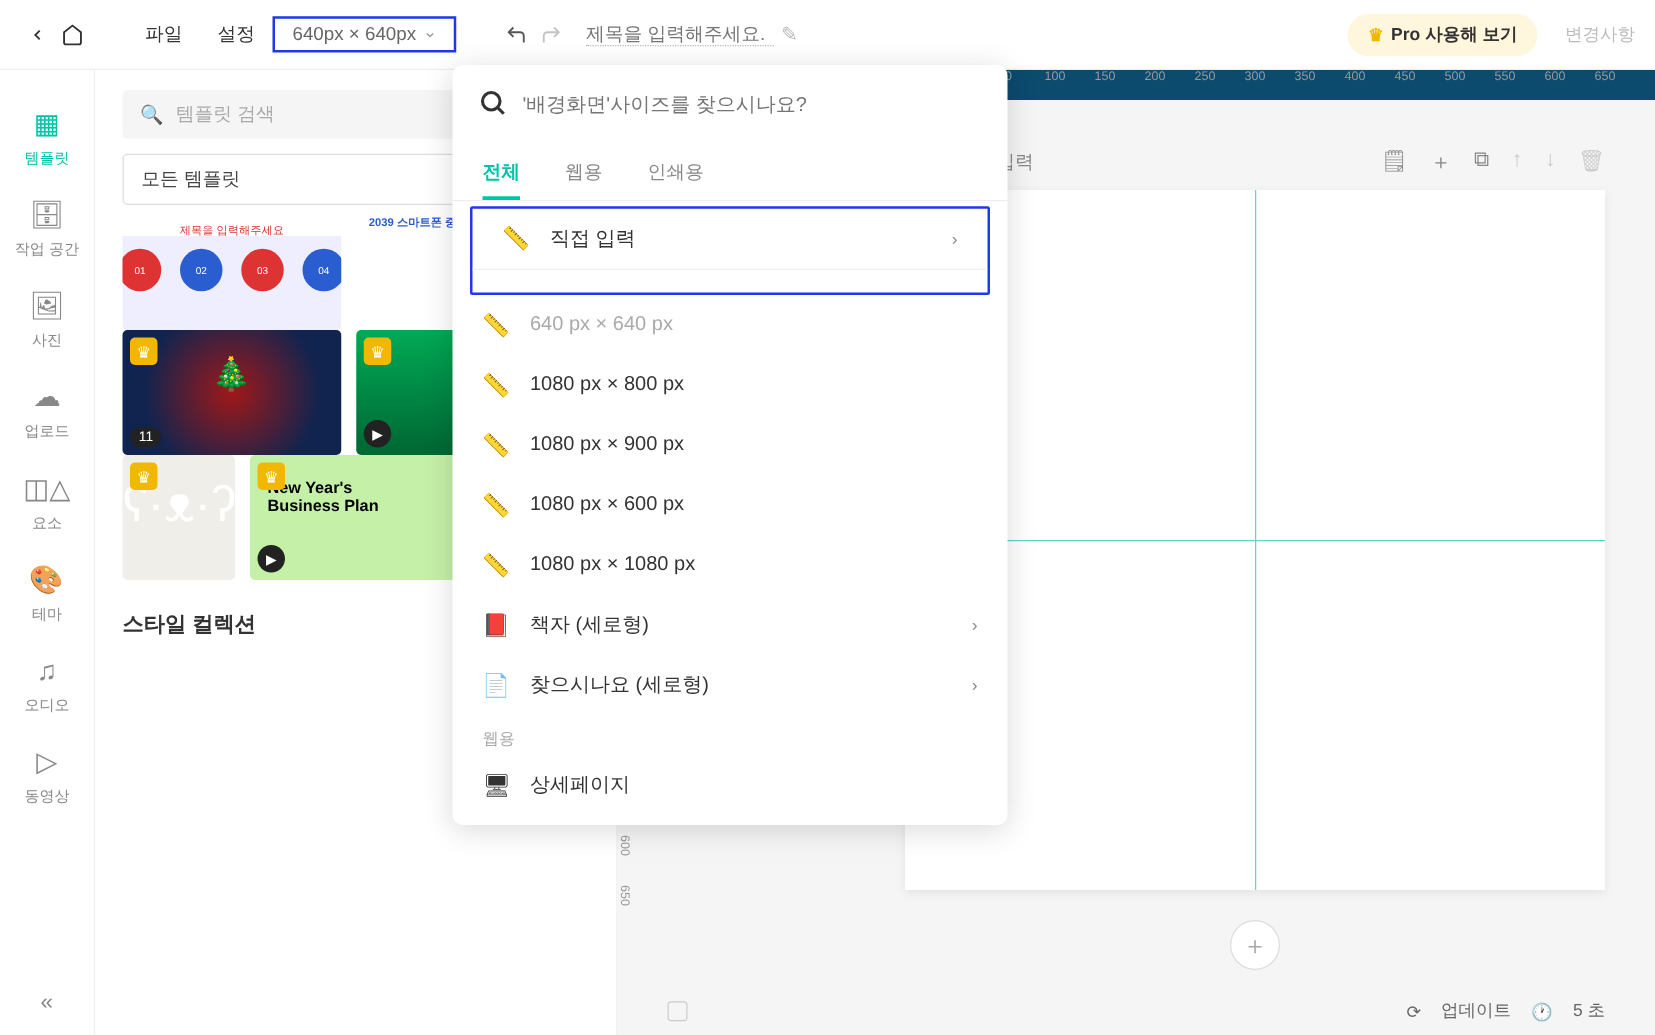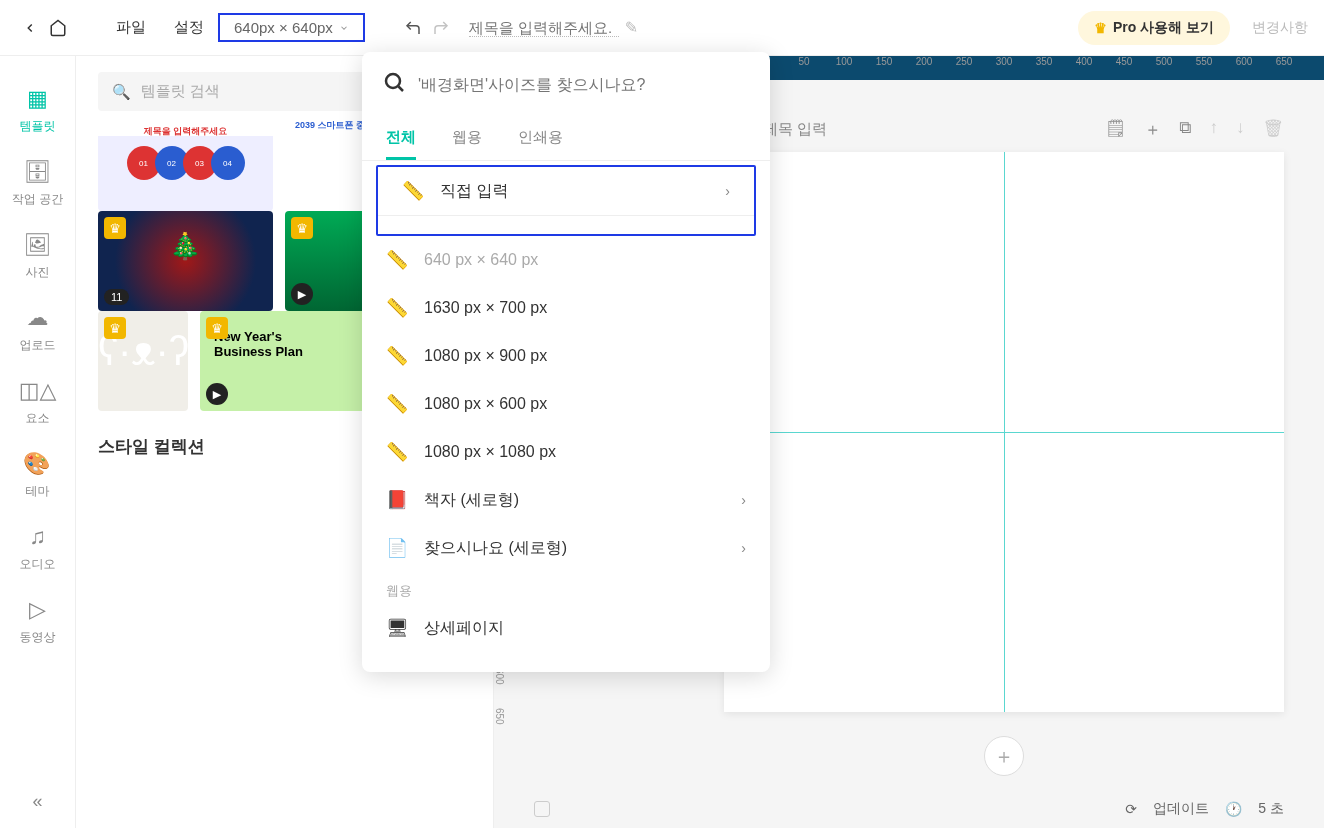--- a/index.html
+++ b/index.html
@@ -31,22 +31,22 @@
 .section-title { font-size: 17px; font-weight: bold; color: #333; margin-top: 24px; margin-bottom: 14px; }
 .section-head { display: flex; justify-content: space-between; align-items: center; margin-top: 24px; margin-bottom: 14px; }
 .more-link { color: #00c4a7; font-size: 14px; display: flex; align-items: center; gap: 4px; }
 .thumb-row { display: flex; gap: 12px; }
 .thumb { width: 175px; height: 100px; background: #ddd; border-radius: 4px; position: relative; overflow: hidden; flex-shrink: 0; }
 .thumb .badge { position: absolute; top: 6px; left: 6px; background: #f2b700; color: #fff; width: 22px; height: 22px; border-radius: 4px; display: flex; align-items: center; justify-content: center; font-size: 13px; }
 .thumb .count { position: absolute; bottom: 6px; left: 6px; background: #222; color: #fff; font-size: 11px; padding: 2px 7px; border-radius: 10px; }
 .thumb .play { position: absolute; bottom: 6px; left: 6px; background: #222; color: #fff; width: 22px; height: 22px; border-radius: 50%; display: flex; align-items: center; justify-content: center; font-size: 11px; }
 .thumb-row .chev { align-self: center; color: #888; font-size: 16px; }
 .t1 { background: linear-gradient(#fff 25%, #eef 25%); }
-.t1 .hdr { text-align:center; font-size:9px; color:#d33; padding-top:14px; font-weight:bold;}
-.t1 .circles { display:flex; justify-content:center; gap:-4px; margin-top:8px;}
+.t1 .hdr { text-align:center; font-size:9px; color:#d33; padding-top:14px; font-weight:normal;}
+.t1 .circles { display:flex; justify-content:space-between; gap:-4px; margin-top:8px;}
 .t1 .c {width:34px;height:34px;border-radius:50%;font-size:8px;color:#fff;display:flex;align-items:center;justify-content:center;margin:0 -3px;}
 .t2 { background:#fff;}
 .t2 .hdr2{font-size:9px;color:#2a5dd0;padding:8px 0 0 10px;font-weight:bold;}
 .t3 { background: radial-gradient(circle, #a01818 0%, #10244f 70%); }
 .t3 .tree{text-align:center;font-size:26px;padding-top:20px;}
 .t4 { background: linear-gradient(#0a5, #063); }
 .t5 { background:#f0eee8; }
 .t5 .bunny{font-size:40px;padding-top:18px;color:#fff;}
 .t6 { background:#c5f0a8; }
 .t6 .bp{font-size:13px;font-weight:bold;padding:18px 0 0 14px;}
@@ -63,21 +63,21 @@
 .page-tools .tool { cursor: pointer; font-size: 17px; }
 .page-tools .disabled { color: #ccc; }
 .canvas { position: absolute; top: 96px; left: 230px; width: 560px; height: 560px; background: #fff; box-shadow: 0 2px 8px rgba(0,0,0,0.08); }
 .guide-h { position:absolute; left:0; right:0; border-top:1px solid #5ad7d0; top:50%; }
 .guide-v { position:absolute; top:0; bottom:0; border-left:1px solid #5ad7d0; left:50%; }
 .add-page { position: absolute; top: 680px; left: 490px; width: 40px; height: 40px; border-radius: 50%; background: #fff; border:1px solid #ddd; display:flex;align-items:center;justify-content:center;color:#aaa;font-size:20px;cursor:pointer;}
 .bottom-controls { position:absolute; bottom:0; left:40px; right:40px; height:38px; display:flex; align-items:center; gap:16px; font-size:14px; color:#666;}
 .bottom-controls .chk { width:16px;height:16px;border:1px solid #ccc;border-radius:3px;}
 
 
-.popup { position: absolute; top: 52px; left: 362px; width: 408px; background: #fff; border-radius: 8px; box-shadow: 0 4px 24px rgba(0,0,0,0.15); z-index: 100; padding-bottom: 20px; }
+.popup { position: absolute; top: 52px; left: 362px; width: 444px; background: #fff; border-radius: 8px; box-shadow: 0 4px 24px rgba(0,0,0,0.15); z-index: 100; padding-bottom: 8px; }
 .popup-search { display: flex; align-items: center; padding: 18px 20px; gap: 12px; }
 .popup-search .mag { font-size: 22px; color: #333; }
 .popup-search input { border: none; outline: none; font-size: 16px; color: #888; flex: 1; }
 .popup-tabs { display: flex; gap: 36px; padding: 0 24px; border-bottom: 1px solid #eee; }
 .popup-tab { padding: 10px 0; font-size: 15px; color: #888; cursor: pointer; }
 .popup-tab.active { color: #00c4a7; font-weight: bold; border-bottom: 3px solid #00c4a7; }
 .popup-item { display: flex; align-items: center; padding: 13px 24px; font-size: 16px; color: #333; cursor: pointer; gap: 16px; }
 .popup-item.dim { color: #aaa; }
 .popup-item .pi-ico { width: 22px; font-size: 18px; color: #333; }
 .popup-item.dim .pi-ico { color: #aaa; }
@@ -169,20 +169,21 @@
       <span>동영상</span>
     </div>
     <div class="side-collapse">«</div>
   </div>
 
   <div class="panel">
     <div class="search-box">
       <span>🔍</span>
       <span>템플릿 검색</span>
     </div>
+    <div class="filter-box">모든 템플릿</div>
 
     <div class="thumb-row">
       <div class="thumb t1">
         <div class="hdr">제목을 입력해주세요</div>
         <div class="circles">
           <div class="c" style="background:#d33">01</div>
             <div class="c" style="background:#2a5dd0">02</div>
             <div class="c" style="background:#d33">03</div>
             <div class="c" style="background:#2a5dd0">04</div>
         </div>
@@ -299,21 +300,21 @@
       <span class="pi-chev">›</span>
     </div>
     <div class="spacer"></div>
   </div>
   <div class="popup-item dim">
     <span class="pi-ico">📏</span>
     <span>640 px × 640 px</span>
   </div>
   <div class="popup-item">
     <span class="pi-ico">📏</span>
-    <span>1630 px × 700 px</span>
+    <span>1080 px × 800 px</span>
   </div>
   <div class="popup-item">
     <span class="pi-ico">📏</span>
     <span>1080 px × 900 px</span>
   </div>
   <div class="popup-item">
     <span class="pi-ico">📏</span>
     <span>1080 px × 600 px</span>
   </div>
   <div class="popup-item">

